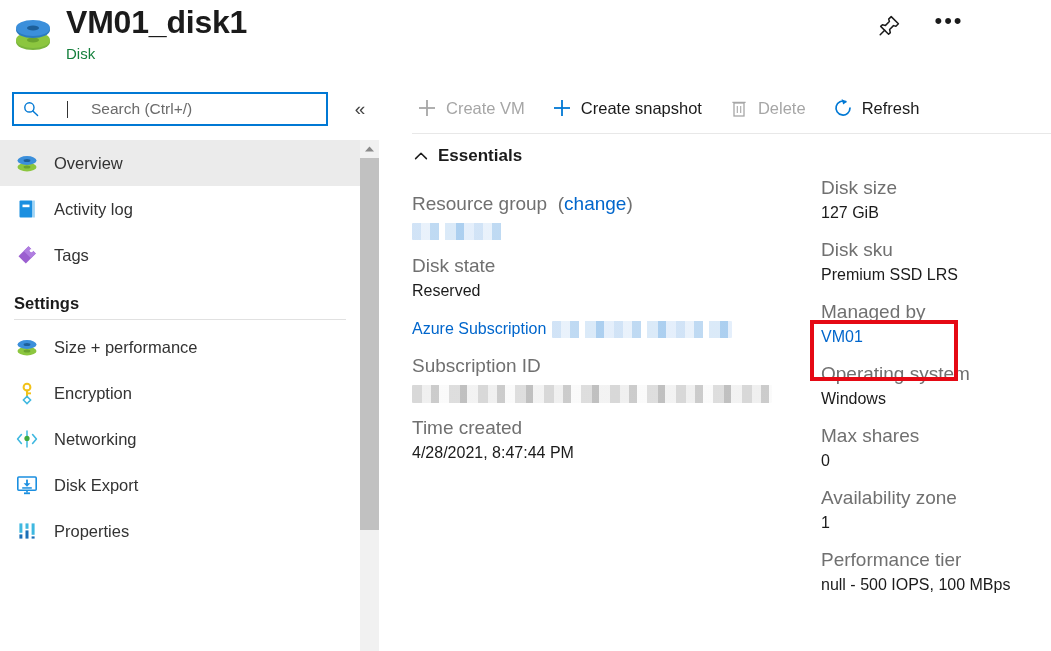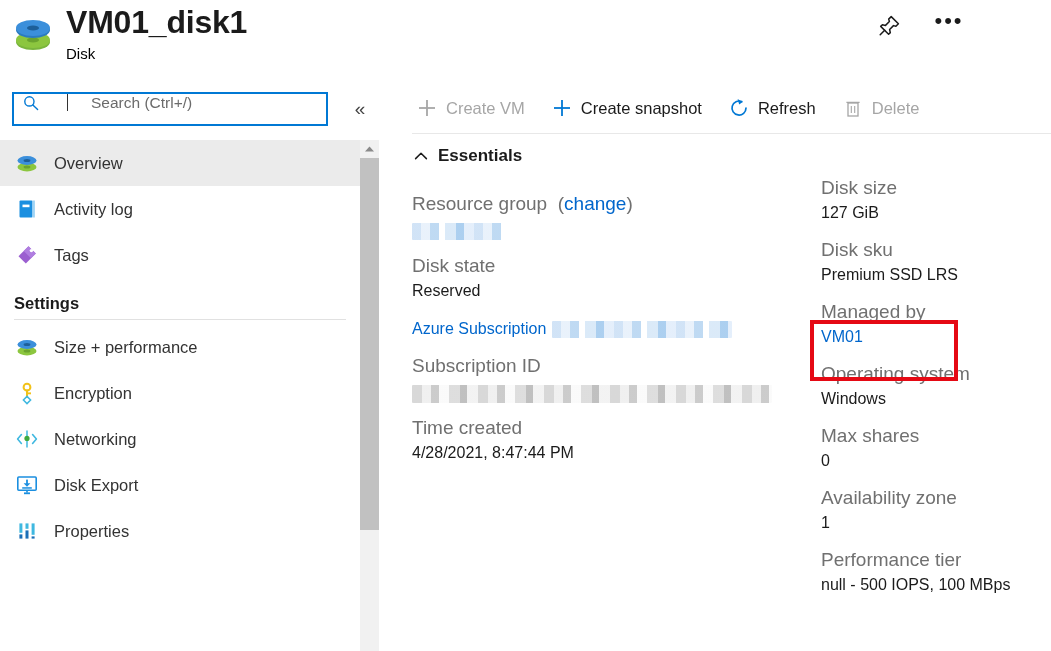--- a/index.html
+++ b/index.html
@@ -35,21 +35,21 @@
   .page-title {
     font-size: 32px;
     font-weight: 600;
     color: #1b1b1b;
     letter-spacing: -0.2px;
     line-height: 40px;
     white-space: nowrap;
   }
   .page-subtitle {
     font-size: 15px;
-    color: #000000;
+    color: #15803d;
     line-height: 20px;
     margin-top: 2px;
   }
 
   .header-actions {
     position: absolute;
     right: 18px; top: 10px;
     display: flex;
     align-items: center;
     gap: 28px;
@@ -74,21 +74,21 @@
     position: absolute;
     left: 12px; top: 92px;
     width: 316px; height: 34px;
   }
   .search-box {
     position: relative;
     width: 316px; height: 34px;
     border: 2px solid #0078d4;
     background: #ffffff;
     display: flex;
-    align-items: flex-start;
+    align-items: center;
     gap: 21px;
   }
   .search-icon {
     margin-left: 8px;
     width: 18px; height: 18px;
     flex: 0 0 18px;
     color: #0078d4;
   }
   .search-icon svg { display: block; }
   .search-caret {
@@ -499,41 +499,41 @@
     <button class="cmd">
       <span class="cmd-ico">
         <svg width="22" height="22" viewBox="0 0 22 22" xmlns="http://www.w3.org/2000/svg">
           <line x1="11" y1="3" x2="11" y2="19" stroke="#0078d4" stroke-width="1.8"></line>
           <line x1="3" y1="11" x2="19" y2="11" stroke="#0078d4" stroke-width="1.8"></line>
         </svg>
       </span>
       <span class="cmd-label">Create snapshot</span>
     </button>
 
-    <button class="cmd">
-      <span class="cmd-ico">
-        <svg width="22" height="22" viewBox="0 0 22 22" xmlns="http://www.w3.org/2000/svg">
-          <path d="M18 11 A7 7 0 1 1 13.8 4.6" fill="none" stroke="#0078d4" stroke-width="1.7" stroke-linecap="round"></path>
-          <path d="M9.6 2.1 L14.5 4.9 L11.2 7.6 Z" fill="#0078d4"></path>
-        </svg>
-      </span>
-      <span class="cmd-label">Refresh</span>
-    </button>
-
     <button class="cmd disabled">
       <span class="cmd-ico">
         <svg width="22" height="22" viewBox="0 0 22 22" xmlns="http://www.w3.org/2000/svg">
           <rect x="6" y="6" width="10" height="13" fill="none" stroke="#a6a6a6" stroke-width="1.3"></rect>
           <line x1="4.4" y1="5.4" x2="17.6" y2="5.4" stroke="#a6a6a6" stroke-width="1.3"></line>
           <line x1="9.3" y1="9" x2="9.3" y2="16" stroke="#a6a6a6" stroke-width="1.1"></line>
           <line x1="12.7" y1="9" x2="12.7" y2="16" stroke="#a6a6a6" stroke-width="1.1"></line>
         </svg>
       </span>
       <span class="cmd-label">Delete</span>
     </button>
+
+    <button class="cmd">
+      <span class="cmd-ico">
+        <svg width="22" height="22" viewBox="0 0 22 22" xmlns="http://www.w3.org/2000/svg">
+          <path d="M18 11 A7 7 0 1 1 13.8 4.6" fill="none" stroke="#0078d4" stroke-width="1.7" stroke-linecap="round"></path>
+          <path d="M9.6 2.1 L14.5 4.9 L11.2 7.6 Z" fill="#0078d4"></path>
+        </svg>
+      </span>
+      <span class="cmd-label">Refresh</span>
+    </button>
   </div>
   <div class="cmd-rule"></div>
 
   <div class="essentials-head">
     <span class="chev">
       <svg width="16" height="16" viewBox="0 0 16 16" xmlns="http://www.w3.org/2000/svg">
         <path d="M2.6 10.6 L8 5.2 L13.4 10.6" fill="none" stroke="#1b1b1b" stroke-width="1.5" stroke-linecap="round" stroke-linejoin="round"></path>
       </svg>
     </span>
     <span class="essentials-title">Essentials</span>

